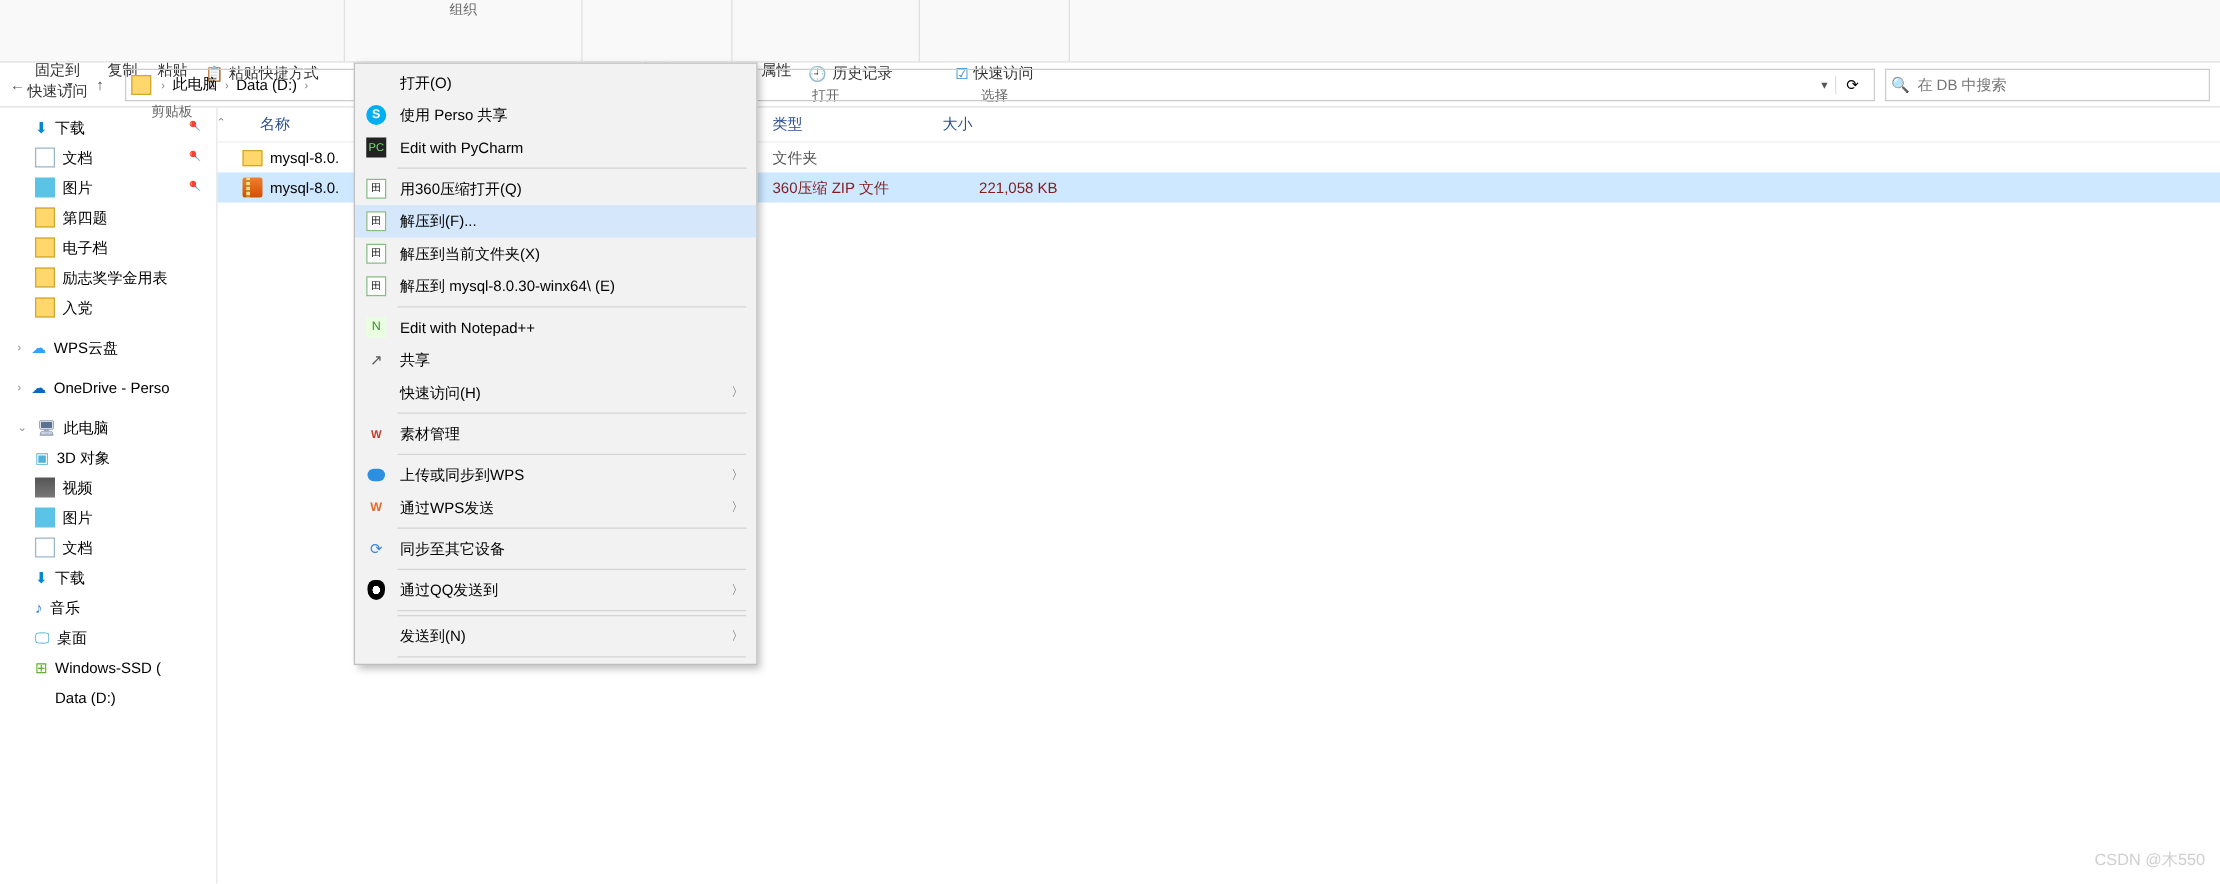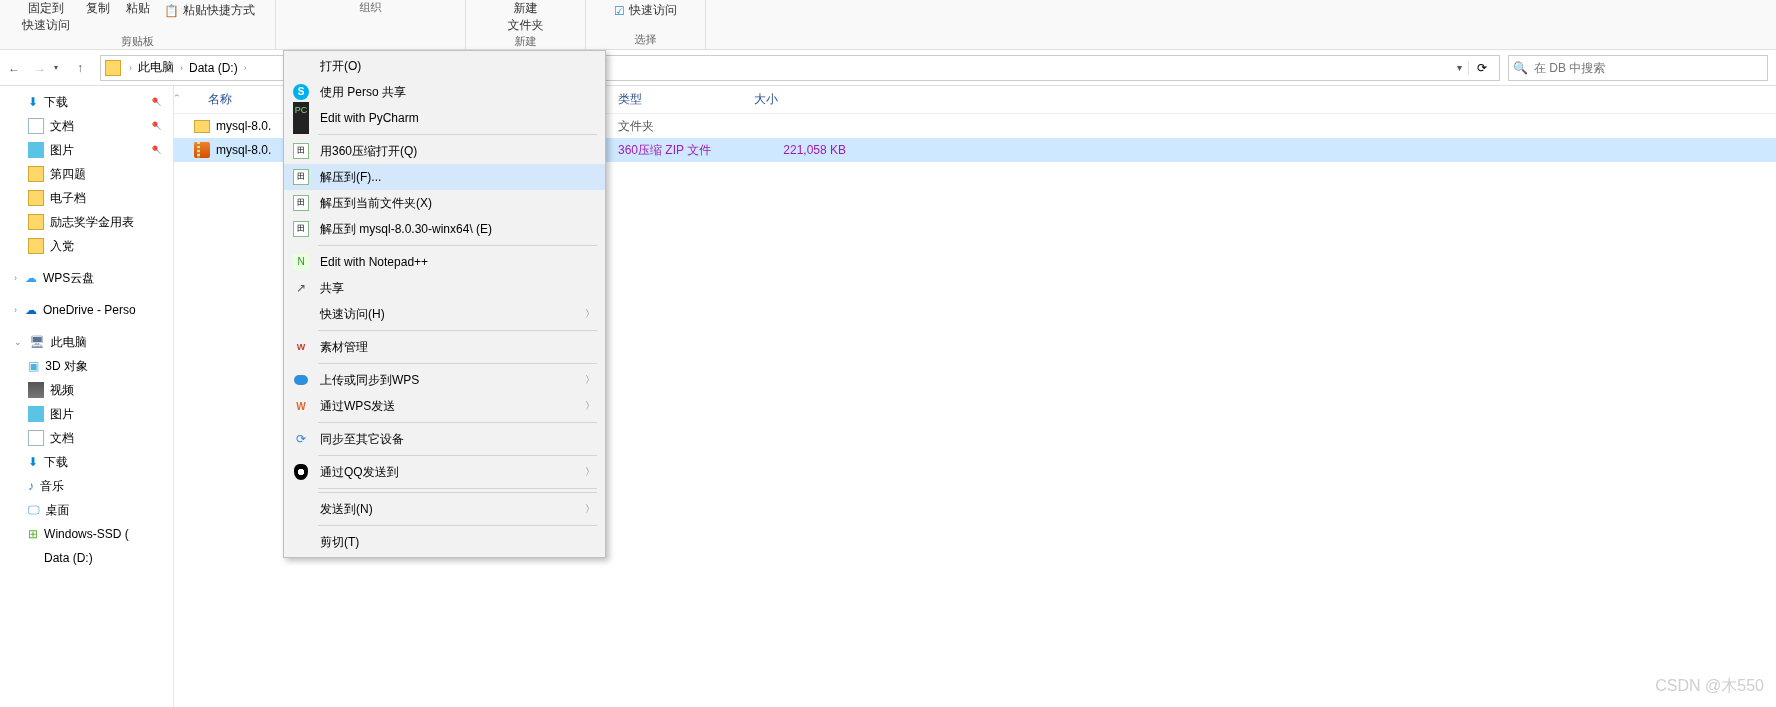--- a/index.html
+++ b/index.html
@@ -2,21 +2,21 @@
 <html><head>
 <meta charset="utf-8">
 <style>
 * { margin: 0; padding: 0; box-sizing: border-box; font-family: "Microsoft YaHei", "Segoe UI", sans-serif; font-size: 12px; }
 body { background: #fff; width: 1776px; height: 707px; overflow: hidden; position: relative; }
 
 
 .ribbon { height: 50px; display: flex; border-bottom: 1px solid #e0e0e0; background: #f9f9f9; }
 .ribbon-group { display: flex; flex-direction: column; align-items: center; border-right: 1px solid #e0e0e0; padding: 0 8px; }
 .ribbon-group-items { display: flex; flex: 1; align-items: flex-start; gap: 4px; }
-.ribbon-item { display: flex; flex-direction: column; align-items: center; padding: 0 6px; color: #333; cursor: default; }
+.ribbon-item { display: flex; flex-direction: column; align-items: center; padding: 0 6px; color: #333; cursor: default; margin-top: 48px; }
 .ribbon-item.small { flex-direction: row; gap: 4px; padding: 2px 4px; }
 .ribbon-label { font-size: 11px; color: #666; padding-bottom: 2px; }
 
 
 .navbar { height: 36px; display: flex; align-items: center; border-bottom: 1px solid #e0e0e0; padding: 0 2px; gap: 2px; }
 .nav-btn { width: 24px; height: 24px; display: flex; align-items: center; justify-content: center; color: #555; }
 .nav-btn.disabled { color: #bbb; }
 .nav-dropdown { width: 12px; color: #555; font-size: 8px; }
 .addrbar { flex: 1; height: 26px; border: 1px solid #ccc; display: flex; align-items: center; padding: 0 4px; margin: 0 6px; }
 .addr-icon { width: 16px; height: 16px; background: #ffd76a; border: 1px solid #d0a830; margin-right: 6px; }
@@ -54,48 +54,48 @@
 .cols { display: flex; height: 28px; align-items: center; border-bottom: 1px solid #f0f0f0; color: #2b4f8f; }
 .col-name { width: 444px; padding-left: 34px; }
 .col-type { width: 136px; }
 .col-size { width: 100px; }
 .rows {}
 .row { display: flex; height: 24px; align-items: center; }
 .row.sel { background: #cde8ff; }
 .cell-name { width: 444px; padding-left: 20px; display: flex; align-items: center; gap: 6px; }
 .cell-type { width: 136px; color: #555; }
 .cell-size { width: 100px; text-align: right; padding-right: 8px; color: #555; }
-.row.sel .cell-type, .row.sel .cell-size { color: #a21caf; }
+.row.sel .cell-type, .row.sel .cell-size { color: #7f1d1d; }
 .i-zip { display:inline-block; width:16px; height:16px; background: linear-gradient(#f08030,#d05000); border-radius:2px; position:relative;}
 .i-zip::after { content:""; position:absolute; left:3px; top:0; width:3px; height:16px; background: repeating-linear-gradient(#ffe090,#ffe090 2px,#c09020 2px,#c09020 4px);}
 .i-dir { display:inline-block; width:16px; height:13px; background:#ffd76a; border:1px solid #d0a830; }
 
 
 .ctx { position: absolute; left: 283px; top: 50px; width: 323px; background: #f2f2f2; border: 1px solid #bfbfbf; box-shadow: 3px 3px 6px rgba(0,0,0,.25); z-index: 100; padding: 2px 0; }
 .ctx-item { display: flex; align-items: center; height: 26px; padding: 0 10px 0 8px; gap: 10px; }
 .ctx-item:hover, .ctx-item.hover { background: #d5e8fb; }
 .ctx-item .ci { width: 18px; height: 18px; display: inline-flex; align-items: center; justify-content: center; }
 .ctx-item .lbl { flex: 1; }
 .ctx-item .arr { color: #555; font-size: 10px; }
 .ctx-item.bold .lbl { font-weight: 400; }
 .ctx-sep { height: 1px; background: #d4d4d4; margin: 3px 8px 3px 34px; }
 .ci-skype { width:16px; height:16px; background:#00aff0; border-radius:50%; color:#fff; font-size:10px; font-weight:bold; line-height:16px; text-align:center;}
-.ci-pyc { width:16px; height:32px; background:#222; color:#7fdc7f; font-size:9px; line-height:16px; text-align:center;}
+.ci-pyc { width:16px; height:16px; background:#222; color:#7fdc7f; font-size:9px; line-height:16px; text-align:center;}
 .ci-360 { width:16px; height:16px; background:#fefefe; border:1px solid #8b8; font-size:8px; text-align:center; line-height:14px;}
 .ci-np { width:16px; height:16px; background:#e8ffe0; color:#3a8d2f; font-size:10px; text-align:center; line-height:16px;}
 .ci-share { color:#555;}
 .ci-wps { color:#c73b2a; font-size:9px; font-weight:bold;}
 .ci-cloud { width:14px;height:10px;background:#2c8fe0;border-radius:6px;}
 .ci-wpslogo{color:#e06a2c;font-size:10px;font-weight:bold;}
 .ci-baidu{width:10px;height:10px;border:2px solid #3a86d8;border-radius:50%;}
 .ci-sync{color:#3a86d8;}
 .ci-lx{width:14px;height:14px;background:#2a6bd6;border-radius:50%;}
 .ci-qq{width:14px;height:16px;background:radial-gradient(#fff 30%,#000 31%);border-radius:40% 40% 50% 50%;}
 
-.watermark { position: absolute; right: 12px; bottom: 10px; color: #cfcfcf; font-size: 16px; }
+.watermark { position: absolute; right: 12px; bottom: 10px; color: #cfcfcf; font-size: 13px; }
 </style>
 </head>
 <body>
 
 <div class="ribbon">
   <div class="ribbon-group" style="width:276px">
     <div class="ribbon-group-items">
       <div class="ribbon-item">
           <span>固定到</span>
           <span>快速访问</span>
@@ -117,20 +117,32 @@
     <div class="ribbon-label">组织</div>
   </div>
   <div class="ribbon-group" style="width:120px">
     <div class="ribbon-group-items">
       <div class="ribbon-item">
           <span>新建</span>
           <span>文件夹</span>
         </div>
     </div>
     <div class="ribbon-label">新建</div>
+  </div>
+  <div class="ribbon-group" style="width:150px">
+    <div class="ribbon-group-items">
+      <div class="ribbon-item">
+          <span>属性</span>
+        </div>
+      <div class="ribbon-item small">
+          <span>🕘</span>
+          <span>历史记录</span>
+        </div>
+    </div>
+    <div class="ribbon-label">打开</div>
   </div>
   <div class="ribbon-group" style="width:120px">
     <div class="ribbon-group-items">
       <div class="ribbon-item small">
           <span style="color:#2b8fd3">☑</span>
           <span>快速访问</span>
         </div>
     </div>
     <div class="ribbon-label">选择</div>
   </div>
@@ -365,19 +377,15 @@
       <span class="arr">〉</span>
     </div>
   <div class="ctx-sep"></div>
   <div class="ctx-sep"></div>
   <div class="ctx-item">
       <span class="ci"></span>
       <span class="lbl">发送到(N)</span>
       <span class="arr">〉</span>
     </div>
   <div class="ctx-sep"></div>
-  <div class="ctx-item">
-      <span class="ci"></span>
-      <span class="lbl">剪切(T)</span>
-    </div>
 </div>
 
 <div class="watermark">CSDN @木550</div>
 
 </body></html>

